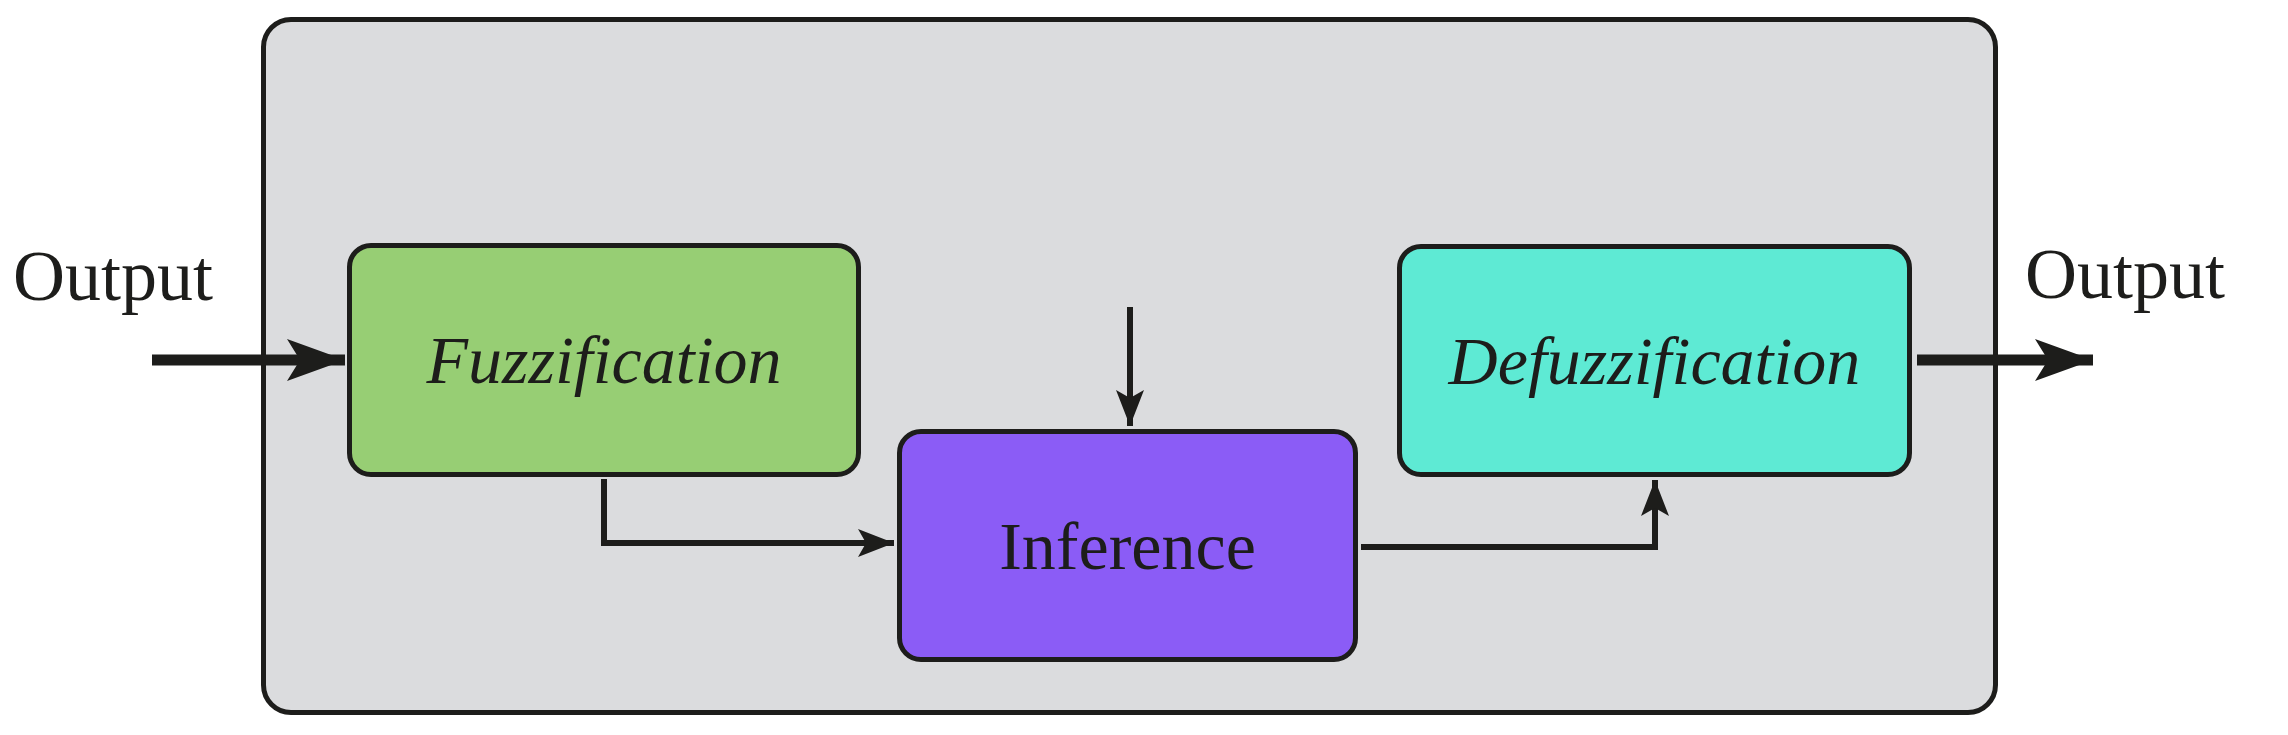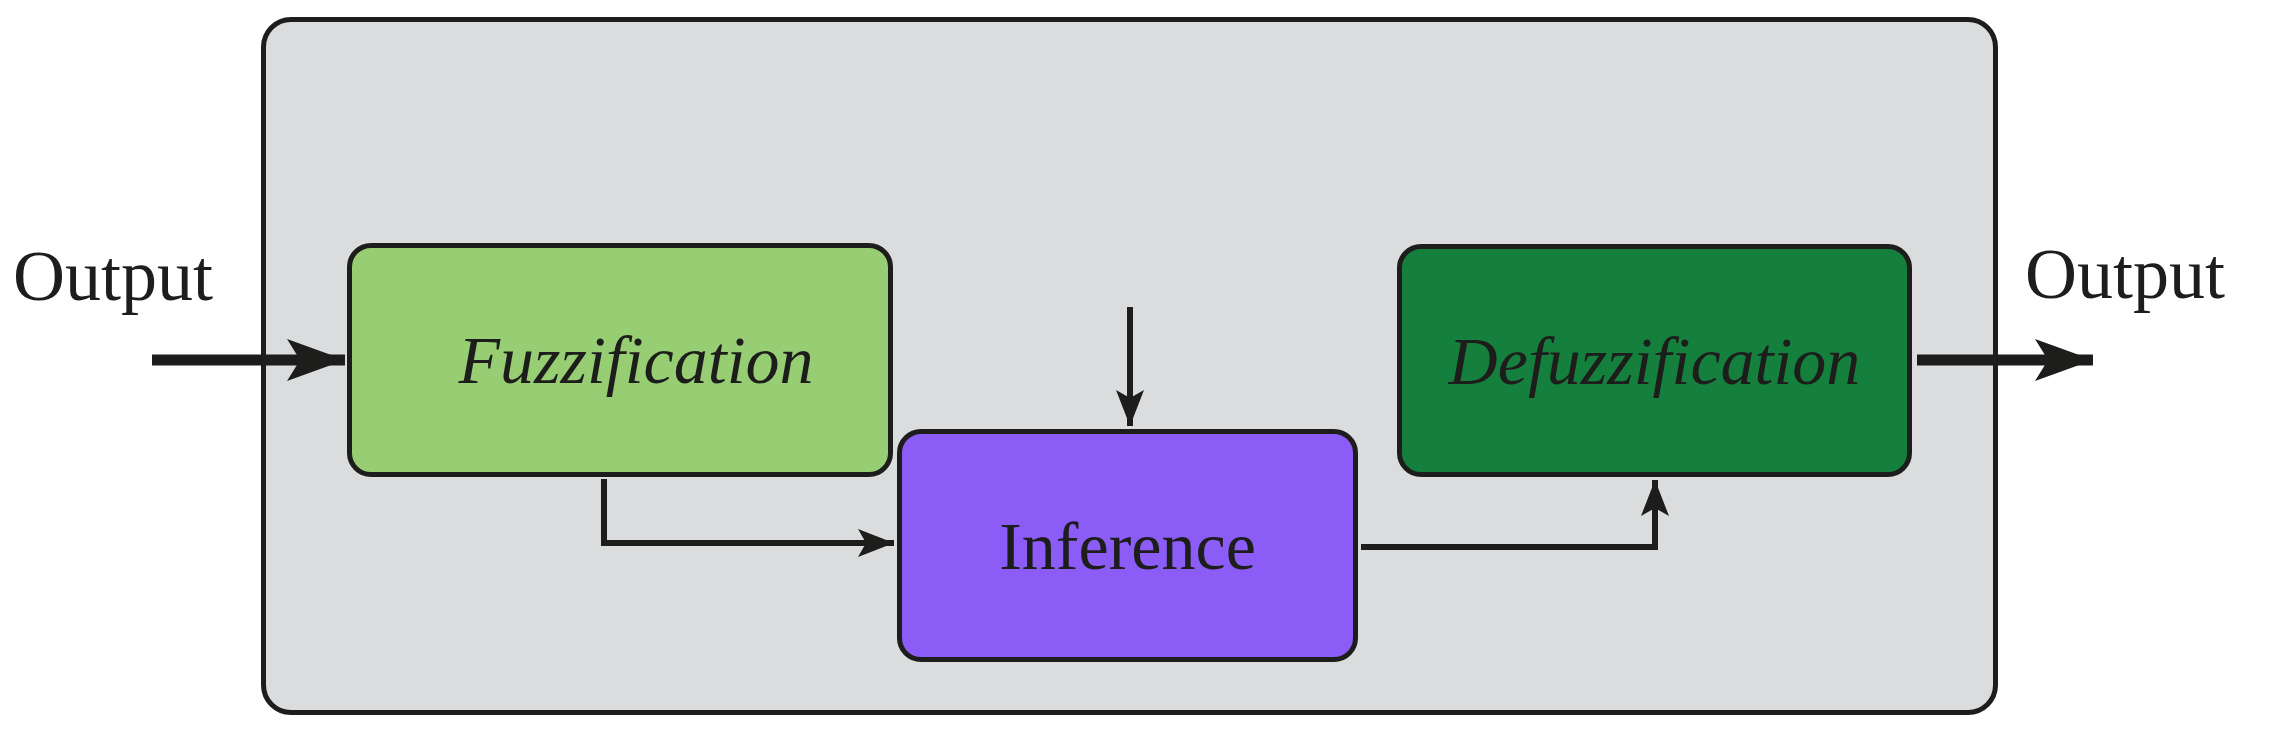--- a/index.html
+++ b/index.html
@@ -61,26 +61,26 @@
 <body>
 
 <div class="canvas">
 
   <div class="container-box" style="background-color: rgb(219, 220, 222);"></div>
 
   <div class="io-label label-input">Output</div>
 
   <div class="io-label label-output">Output</div>
 
-  <div class="node node-fuzzification italic" style="background-color: rgb(151, 206, 116); padding-left: 32px;">Fuzzification</div>
+  <div class="node node-fuzzification italic" style="background-color: rgb(151, 206, 116);">Fuzzification</div>
 
 
   <div class="node node-inference" style="background-color: #8b5cf6;">Inference</div>
 
-  <div class="node node-defuzzification italic" style="background-color: #15803d;">Defuzzification</div>
+  <div class="node node-defuzzification italic" style="background-color: #5eead4;">Defuzzification</div>
 
   <svg class="arrows" viewBox="0 0 2288 735" xmlns="http://www.w3.org/2000/svg">
     <defs>
       <marker id="bigHead" markerUnits="userSpaceOnUse" markerWidth="58" markerHeight="42" refX="58" refY="21" orient="auto">
         <path d="M0,0 L58,21 L0,42 L13,21 Z" fill="#1d1d1b"></path>
       </marker>
       <marker id="smallHead" markerUnits="userSpaceOnUse" markerWidth="36" markerHeight="28" refX="36" refY="14" orient="auto">
         <path d="M0,0 L36,14 L0,28 L8,14 Z" fill="#1d1d1b"></path>
       </marker>
     </defs>

